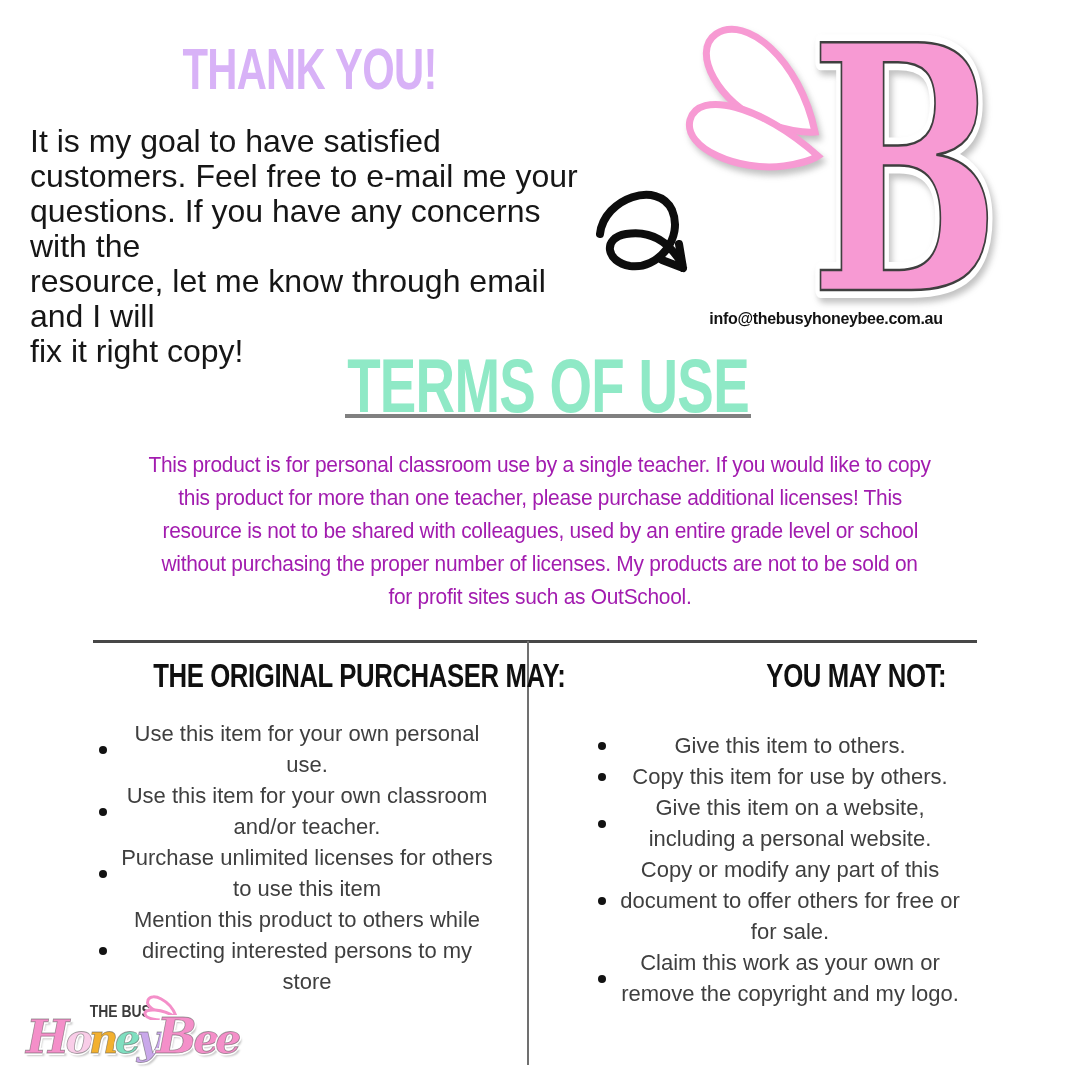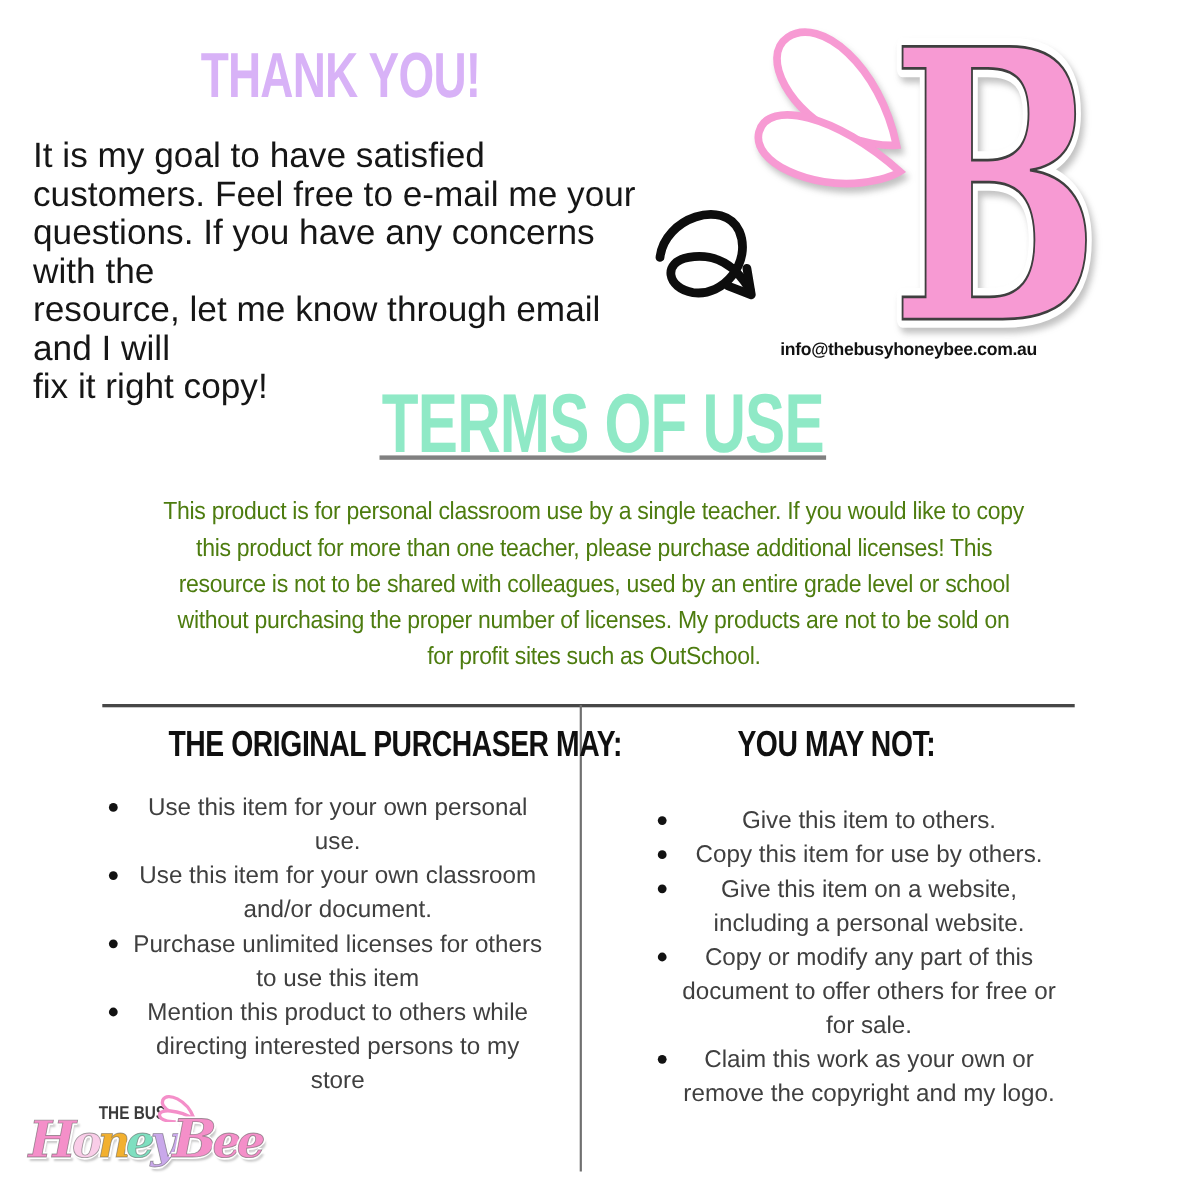--- a/index.html
+++ b/index.html
@@ -19,34 +19,34 @@
     font-size:16px;font-weight:bold;color:#121212;letter-spacing:-.3px;}
 
   .bee-logo{position:absolute;left:664px;top:8px;overflow:visible;
     filter:drop-shadow(3px 5px 3px rgba(80,80,80,.35));}
   .doodle-arrow{position:absolute;left:592px;top:176px;}
 
   .terms-title{position:absolute;left:0;top:348px;width:1096px;text-align:center;
     font-size:76px;line-height:76px;font-weight:bold;color:var(--terms,#8fe9c6);}
   .terms-underline{position:absolute;left:345px;top:414px;width:406px;height:4px;background:var(--line_gray,#808080);}
   .terms-body{position:absolute;left:40px;top:448px;width:1000px;text-align:center;
-    font-size:22.5px;line-height:33px;color:#4d7c0f;letter-spacing:-.3px;}
+    font-size:22.5px;line-height:33px;color:#a21caf;letter-spacing:-.3px;}
 
   .hline{position:absolute;left:93px;top:640px;width:884px;height:3px;background:#474747;}
   .vline{position:absolute;left:527px;top:641px;width:2px;height:424px;background:#707070;}
 
   .col{position:absolute;top:658px;}
   .col-left{left:95px;width:420px;}
   .col-right{left:548px;width:424px;}
-  .col h2{margin:0;text-align:center;font-size:33px;line-height:36px;color:#101010;letter-spacing:0;}
+  .col h2{margin:0;text-align:right;font-size:33px;line-height:36px;color:#101010;letter-spacing:0;}
   .col h2 .cond{transform:scaleX(.78);letter-spacing:-.5px;}
   .col ul{list-style:none;margin:24px 0 0 0;padding:0;font-size:22px;line-height:31px;color:#3f3f3f;}
   .col-left ul{margin-left:2px;width:400px;}
   .col-right ul{margin-left:48px;width:368px;margin-top:36px;}
-  .bullet-item{display:flex;align-items:flex-start;}
+  .bullet-item{display:flex;align-items:center;}
   .dot{flex:0 0 20px;position:relative;height:31px;}
   .dot::before{content:"";position:absolute;left:2px;top:12px;width:8px;height:8px;border-radius:50%;background:#121212;}
   .btext{flex:1;text-align:center;}
 
   .footer-logo{position:absolute;left:26px;top:994px;width:210px;height:86px;}
   .fl-top{position:absolute;left:34px;top:8px;width:130px;text-align:center;
     font-size:17px;font-weight:bold;color:#3b3b3b;}
   .fl-top .cond{transform:scaleX(.82);letter-spacing:0;}
   .fl-wings{position:absolute;left:110px;top:0px;}
   .fl-script{position:absolute;left:0;top:14px;white-space:nowrap;
@@ -113,21 +113,21 @@
     </h2>
     <ul>
 
         <li class="bullet-item">
           <span class="dot"></span>
           <span class="btext">Use this item for your own personal use.</span>
         </li>
 
         <li class="bullet-item">
           <span class="dot"></span>
-          <span class="btext">Use this item for your own classroom and/or document.</span>
+          <span class="btext">Use this item for your own classroom and/or teacher.</span>
         </li>
 
         <li class="bullet-item">
           <span class="dot"></span>
           <span class="btext">Purchase unlimited licenses for others to use this item</span>
         </li>
 
         <li class="bullet-item">
           <span class="dot"></span>
           <span class="btext">Mention this product to others while directing interested persons to my store</span>

